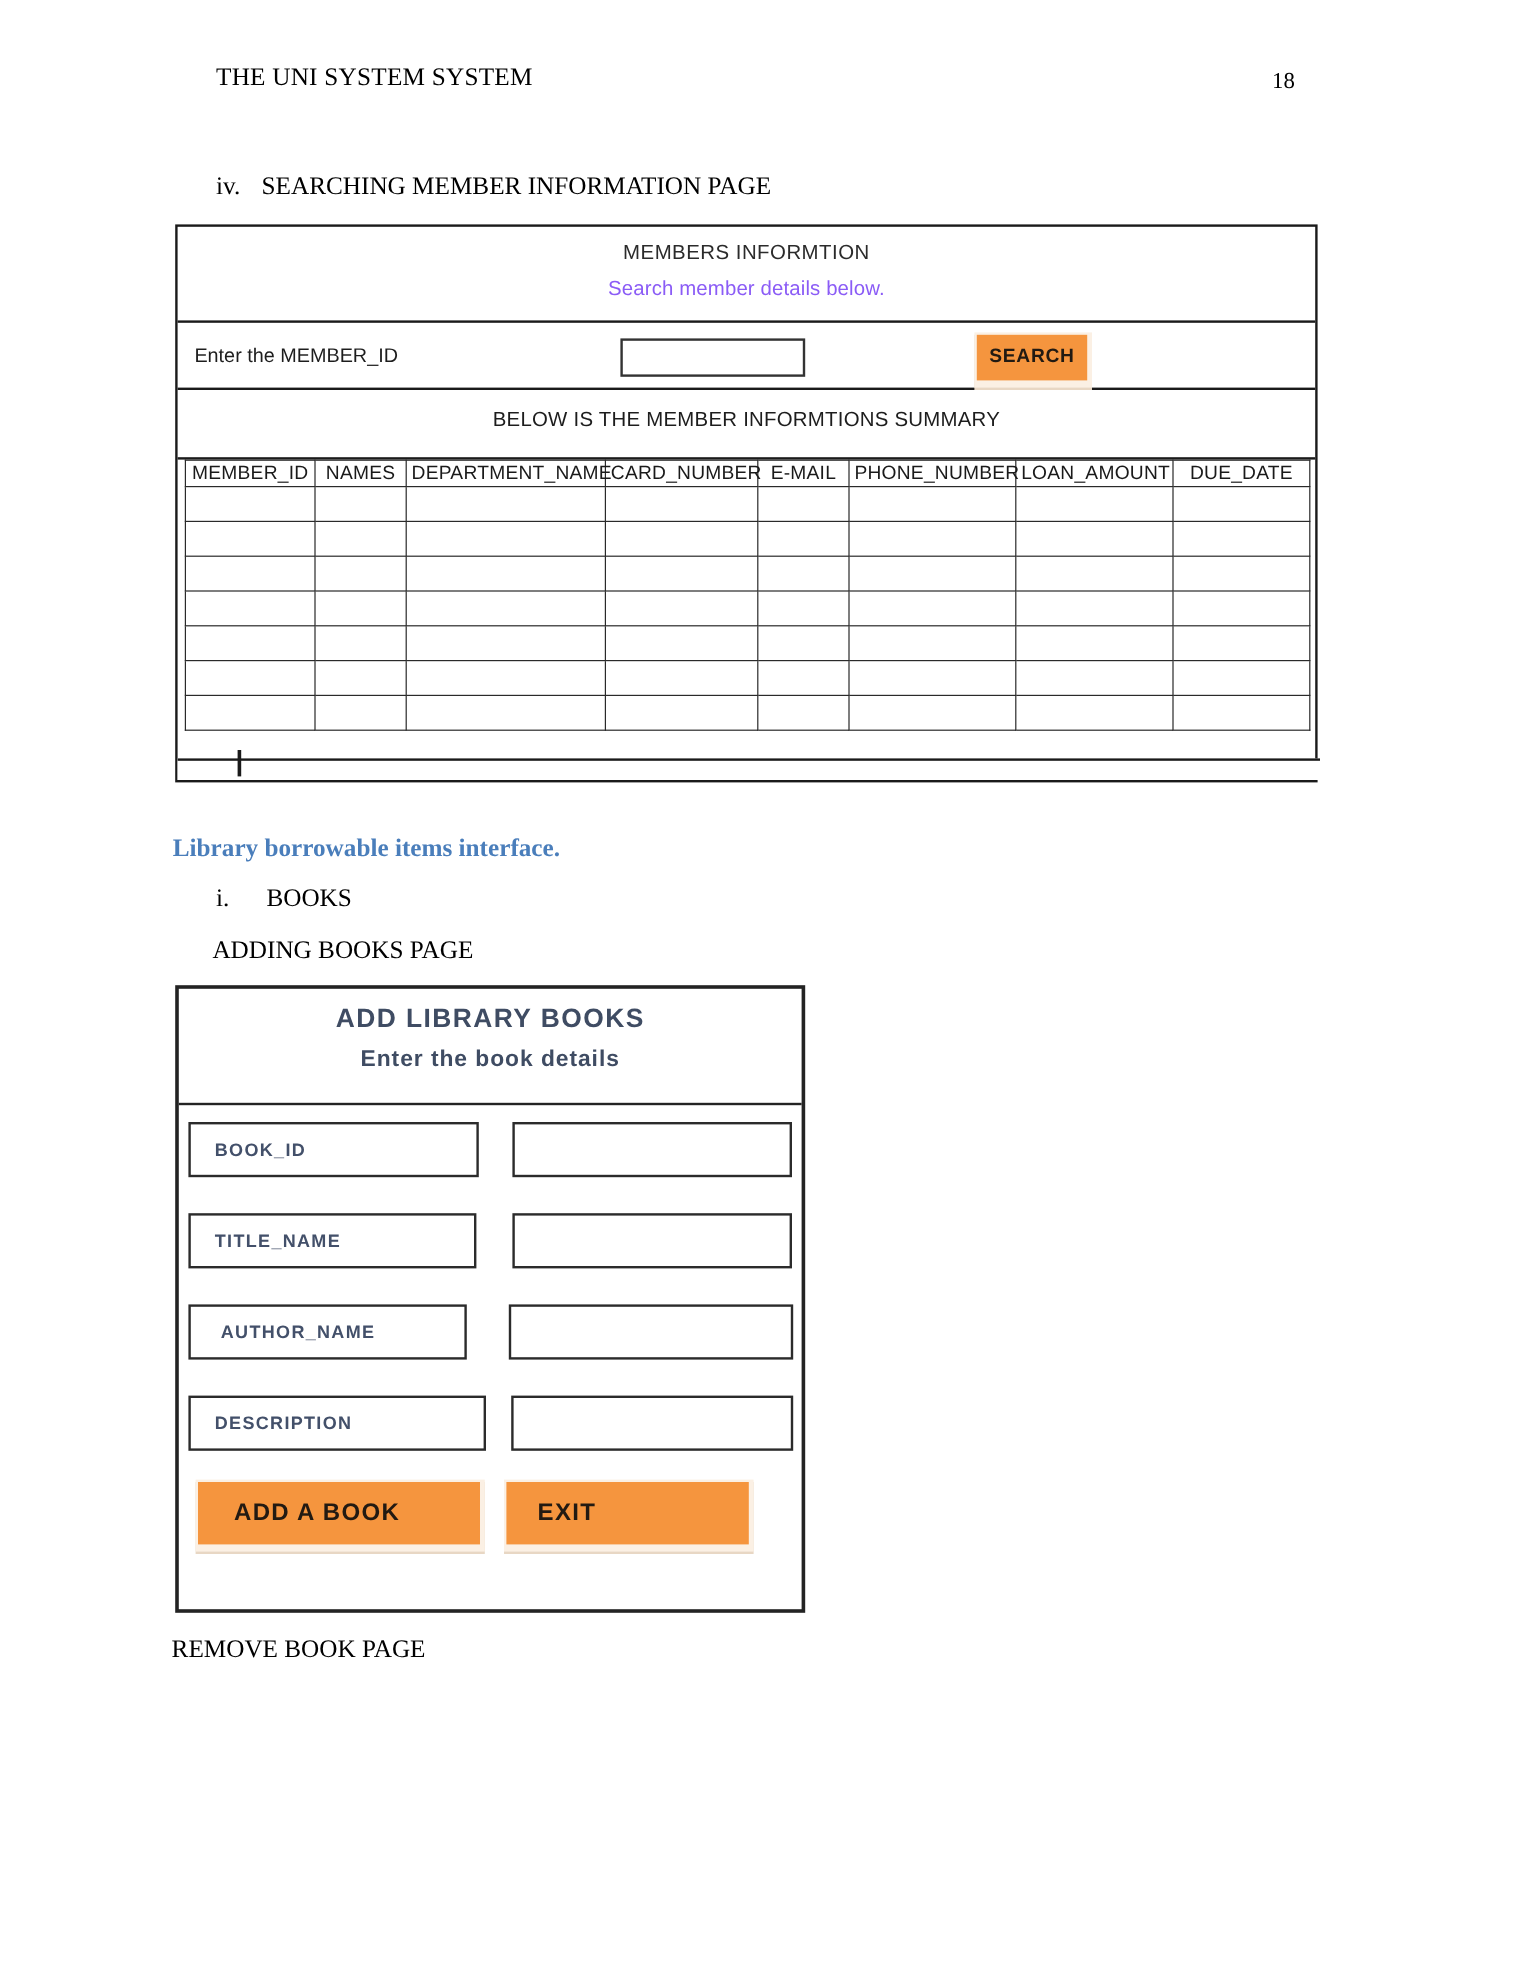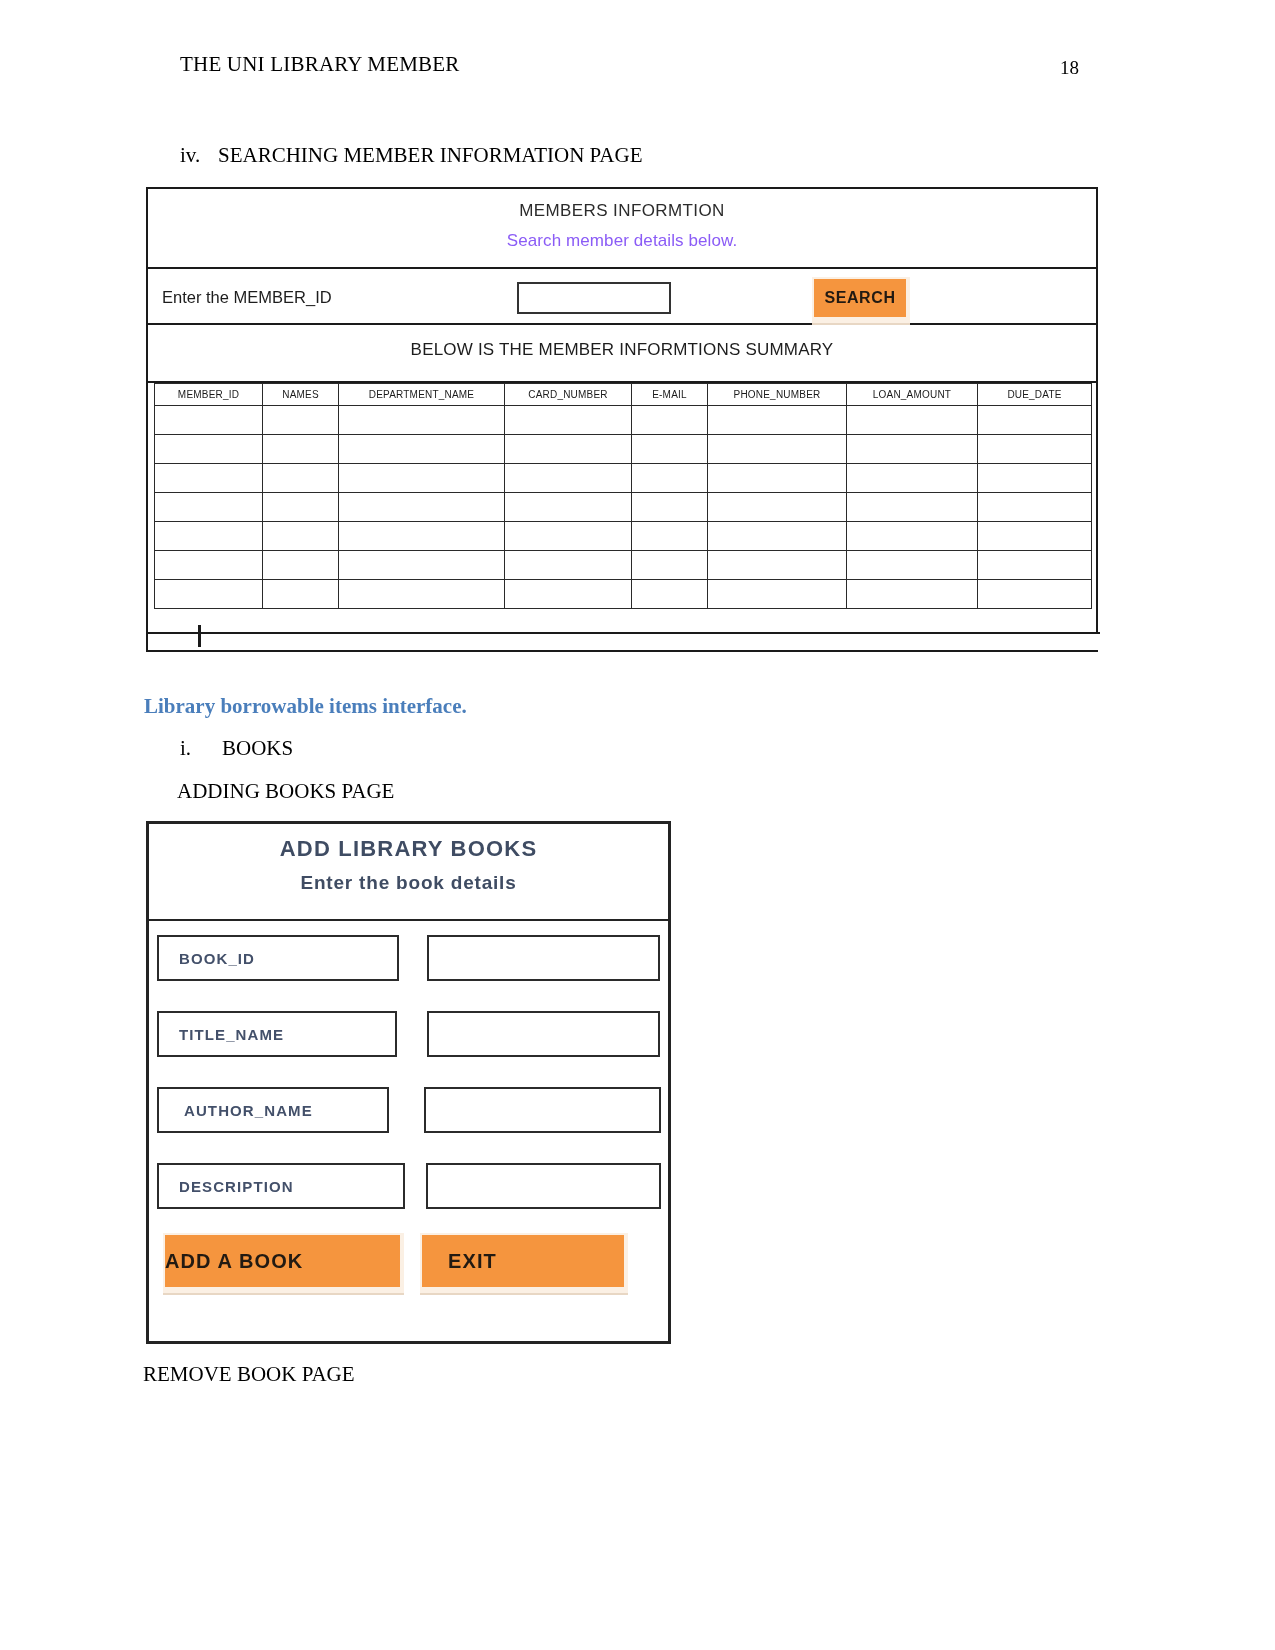--- a/index.html
+++ b/index.html
@@ -157,21 +157,21 @@
     table-layout: fixed;
     margin-top: 0;
   }
   table.mk-table th,
   table.mk-table td {
     border: 1.6px solid #2a2a2a;
     height: 29px;
     padding: 0 4px;
   }
   table.mk-table th {
-    font-size: 10px;
+    font-size: 16px;
     font-weight: normal;
     color: #1a1a1a;
     text-align: center;
     letter-spacing: 0.2px;
     height: 22px;
   }
   #members-footer-strip {
     position: absolute;
     left: 0; bottom: 0;
     width: 952px; height: 18px;
@@ -263,33 +263,34 @@
     position: absolute;
     left: 0; top: 409px;
     width: 525px; height: 70px;
   }
   #add-book-button-wrap { left: 14px; top: 0; }
   #exit-button-wrap     { left: 271px; top: 0; }
   #add-book-button {
     width: 235px; height: 52px;
     font-size: 20px;
     letter-spacing: 1.1px;
+    padding-left: 30px;
   }
   #exit-button {
     width: 202px; height: 52px;
     font-size: 20px;
     letter-spacing: 1.1px;
     padding-left: 26px;
   }
 </style>
 </head>
 <body>
 
 <div class="page-header">
-  <div class="doc-title">THE UNI LIBRARY MEMBER</div>
+  <div class="doc-title">THE UNI SYSTEM SYSTEM</div>
   <div class="page-number">18</div>
 </div>
 
 <div class="outline-item" id="sec-iv">
   <span class="outline-num">iv.</span><span>SEARCHING MEMBER INFORMATION PAGE</span>
 </div>
 
 <div id="members-mockup">
 
   <div class="band" id="members-title-band">

